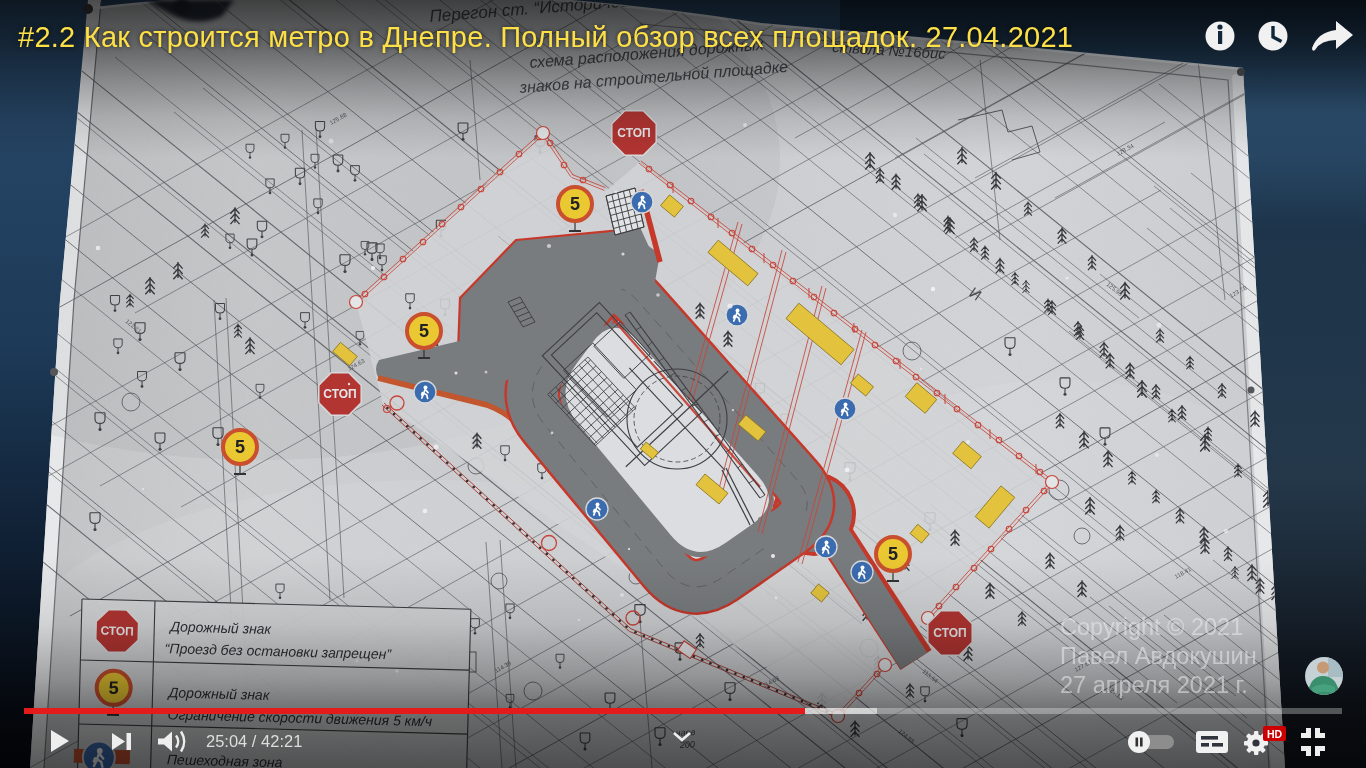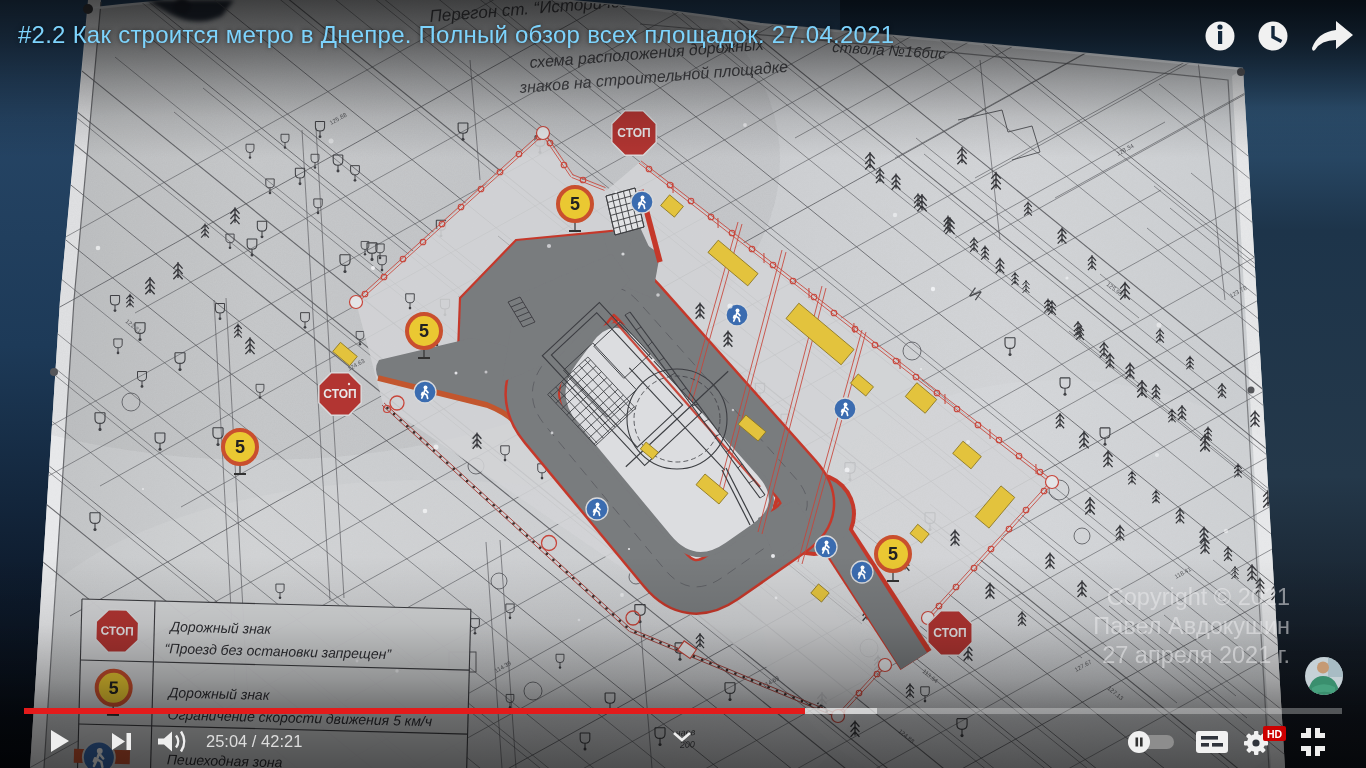--- a/index.html
+++ b/index.html
@@ -1127,36 +1127,36 @@
           <circle cx="486" cy="372" r="1.5" fill="#f4f5f7" opacity="0.59"></circle>
           <circle cx="933" cy="289" r="2.2" fill="#f4f5f7" opacity="0.88"></circle>
           <circle cx="895" cy="215" r="2.2" fill="#f4f5f7" opacity="0.61"></circle>
           <circle cx="773" cy="556" r="2.0" fill="#f4f5f7" opacity="0.89"></circle>
           <circle cx="1067" cy="278" r="1.6" fill="#f4f5f7" opacity="0.62"></circle>
         </g>
   </g>
 </svg>
 
 <div class="abs" style="left:0;top:0;width:1366px;height:158px;background:linear-gradient(rgba(0,0,0,0.68),rgba(0,0,0,0.5) 26%,rgba(0,0,0,0.28) 52%,rgba(0,0,0,0.11) 74%,rgba(0,0,0,0))"></div>
-<div class="abs" style="left:18px;top:21px;font-size:24px;letter-spacing:0.25px;color:#7dd3fc;text-shadow:0 0 4px rgba(0,0,0,0.6);white-space:nowrap;">#2.2 Как строится метро в Днепре. Полный обзор всех площадок. 27.04.2021</div>
+<div class="abs" style="left:18px;top:21px;font-size:29px;letter-spacing:0.25px;color:#fde047;text-shadow:0 0 4px rgba(0,0,0,0.6);white-space:nowrap;">#2.2 Как строится метро в Днепре. Полный обзор всех площадок. 27.04.2021</div>
 
 <svg class="abs" width="260" height="72" viewBox="0 0 260 72" style="left:1106px;top:0">
   <g fill="#f1f1f1">
     <circle cx="114" cy="36" r="14.5"></circle>
     <rect x="112" y="31" width="4.2" height="13" fill="#12263a"></rect>
     <circle cx="114" cy="27" r="2.6" fill="#12263a"></circle>
     <circle cx="167" cy="36" r="14.5"></circle>
     <path d="M167,26 L167,37 L175.5,41.5" stroke="#12263a" stroke-width="3.4" fill="none"></path>
     <path d="M206,48 Q212,32 230,30 L230,21 L247,35 L230,49 L230,40 Q215,40 209,50 Q206,52 206,48 Z"></path>
   </g>
 </svg>
 
 <div class="abs" style="left:0;top:556px;width:1366px;height:212px;background:linear-gradient(rgba(0,0,0,0),rgba(0,0,0,0.1) 32%,rgba(0,0,0,0.3) 58%,rgba(0,0,0,0.5) 76%,rgba(0,0,0,0.62))"></div>
 
-<div class="abs" style="left:1060px;top:583px;width:230px;text-align:right;font-size:23.5px;line-height:29px;color:rgba(235,235,237,0.55);">Copyright © 2021<br>Павел Авдокушин<br>27 апреля 2021 г.</div>
+<div class="abs" style="left:1060px;top:613px;width:230px;text-align:left;font-size:23.5px;line-height:29px;color:rgba(235,235,237,0.55);">Copyright © 2021<br>Павел Авдокушин<br>27 апреля 2021 г.</div>
 
 <svg class="abs" width="44" height="44" viewBox="0 0 44 44" style="left:1302px;top:654px">
   <defs>
     <filter id="soft">
           <feGaussianBlur stdDeviation="0.35"></feGaussianBlur>
         </filter>
     <filter id="soft2" x="-30%" y="-30%" width="160%" height="160%">
           <feGaussianBlur stdDeviation="2.2"></feGaussianBlur>
         </filter>
     <filter id="grain" x="0" y="0" width="100%" height="100%">

